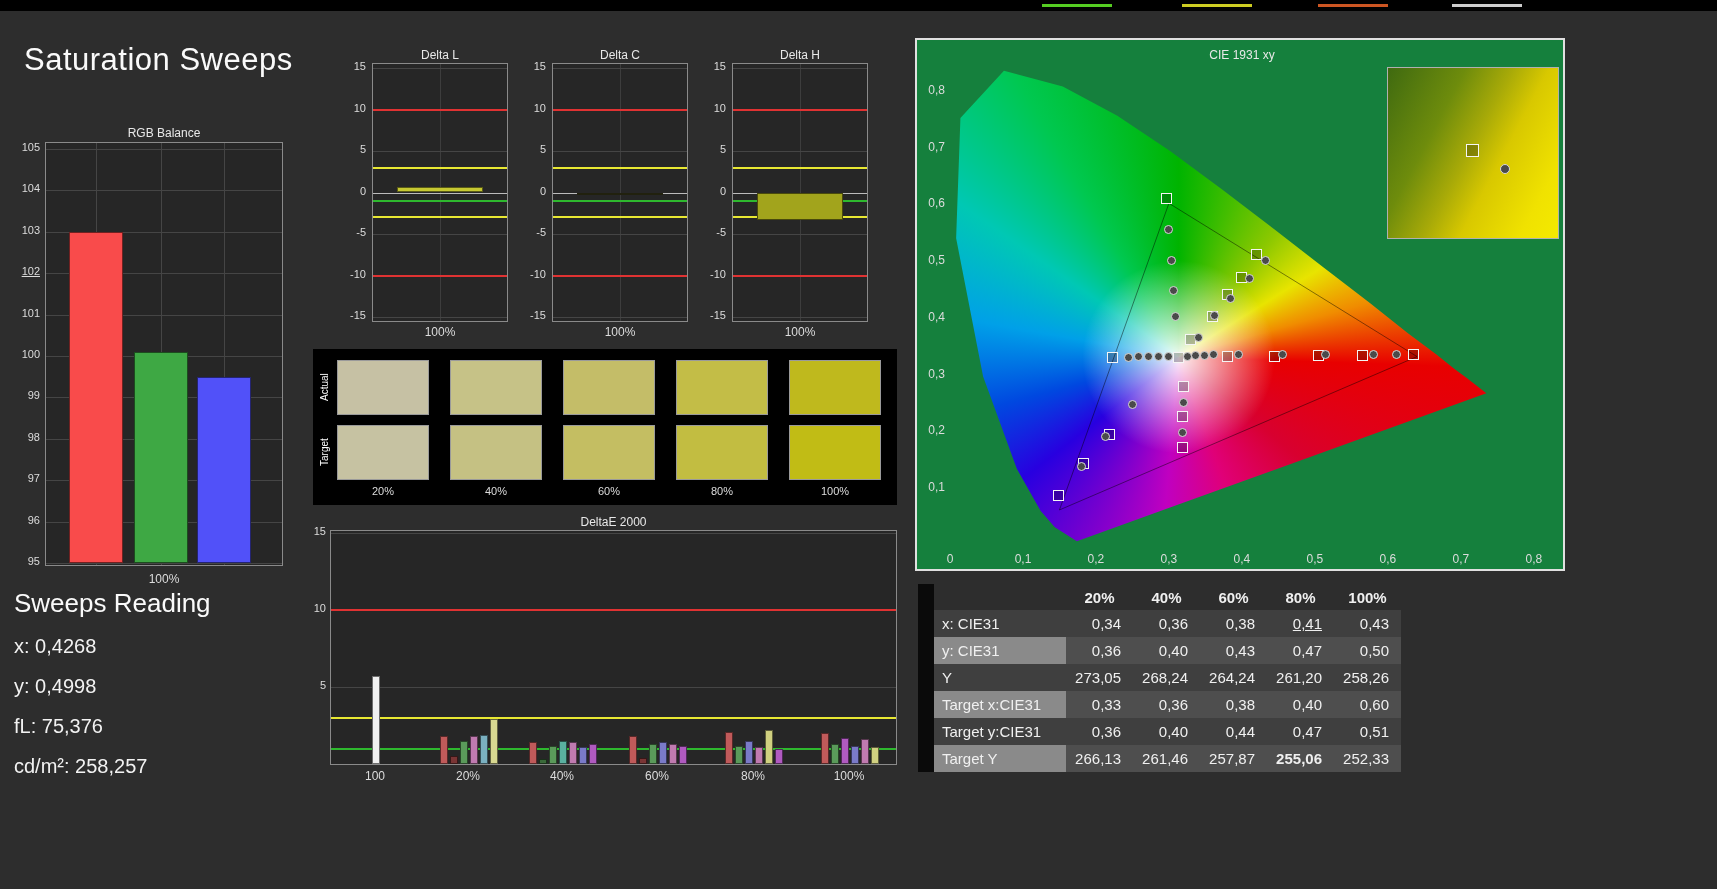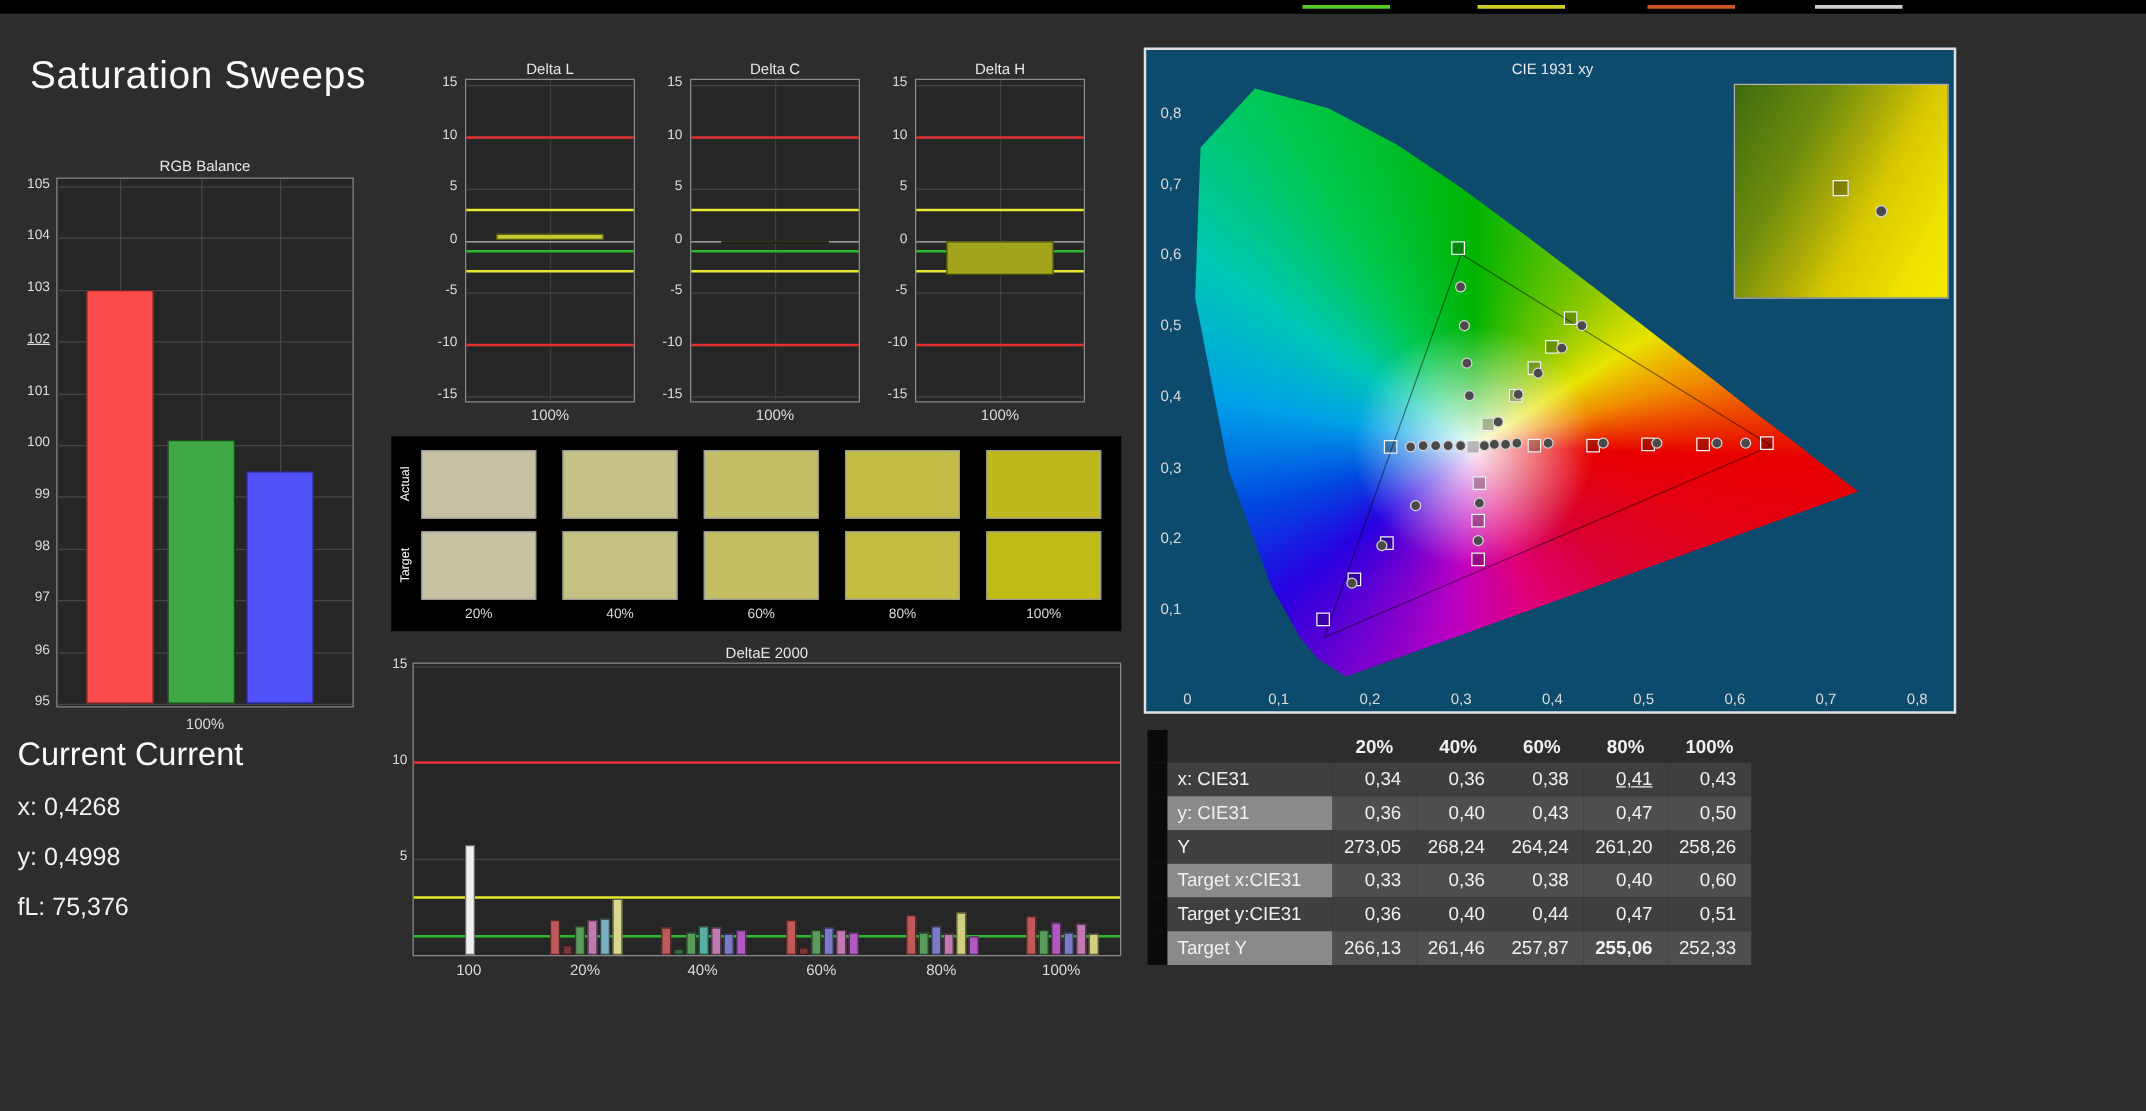--- a/index.html
+++ b/index.html
@@ -16,21 +16,21 @@
   .refline{position:absolute;left:0;width:100%;height:2px}
   .ytick{position:absolute;font-size:11px;color:#dcdcdc;text-align:right;white-space:nowrap}
   .xtick{position:absolute;font-size:12px;color:#dcdcdc;text-align:center;white-space:nowrap}
   .bar{position:absolute;border:1px solid rgba(0,0,0,.55)}
   #rgb-chart{left:10px;top:126px;width:280px;height:470px}
   #delta-l-chart{left:338px;top:48px;width:176px;height:300px}
   #delta-c-chart{left:518px;top:48px;width:176px;height:300px}
   #delta-h-chart{left:698px;top:48px;width:176px;height:300px}
   #swatch-panel{left:313px;top:349px;width:584px;height:156px;background:#000}
   #deltae-chart{left:300px;top:515px;width:600px;height:280px}
-  #cie-chart{left:915px;top:38px;width:650px;height:533px;background:#0c4a6e;border:2px solid #e0e0e0}
+  #cie-chart{left:915px;top:38px;width:650px;height:533px;background:#15803d;border:2px solid #e0e0e0}
   #reading{left:14px;top:588px;width:290px}
   #reading-title{font-size:26px;color:#fafafa;margin-bottom:16px}
   .reading-line{font-size:20px;color:#f2f2f2;margin-bottom:17px}
   #table{left:918px;top:584px;width:484px;font-size:15px}
   .trow{display:flex}
   .tcell{overflow:hidden;white-space:nowrap;display:flex;align-items:center}
   .swatch{position:absolute;border:1px solid #9a9a9a}
   .rot{position:absolute;color:#fff;font-size:10px;writing-mode:vertical-rl;transform:rotate(180deg);
        display:flex;align-items:center;justify-content:center}
   .locus{position:absolute;
@@ -315,24 +315,25 @@
       <div class="ci" style="left: 210.94px; top: 360.375px;"></div>
       <div class="ci" style="left: 183.939px; top: 391.607px;"></div>
       <div class="ci" style="left: 159.857px; top: 421.704px;"></div>
       <div class="inset" style="left: 470px; top: 27px; width: 172px; height: 172px;">
         <div class="sq" style="left: 78px; top: 76px; width: 13px; height: 13px;"></div>
         <div class="ci" style="left: 112px; top: 96px; width: 10px; height: 10px;"></div>
       </div>
     </div>
 
   <div id="reading" class="abs">
-    <div id="reading-title">Current Current</div>
+    <div id="reading-title">Sweeps Reading</div>
     <div class="reading-line">x: 0,4268</div>
     <div class="reading-line">y: 0,4998</div>
     <div class="reading-line">fL: 75,376</div>
+    <div class="reading-line">cd/m²: 258,257</div>
   </div>
 
   <div id="table" class="abs">
       <div class="trow" style="height: 26px;">
         <div class="tcell" style="width: 16px; background: rgb(10, 10, 10);"></div>
         <div class="tcell" style="width: 132px;"></div>
         <div class="tcell" style="width: 67px; font-weight: bold; justify-content: center;">20%</div>
         <div class="tcell" style="width: 67px; font-weight: bold; justify-content: center;">40%</div>
         <div class="tcell" style="width: 67px; font-weight: bold; justify-content: center;">60%</div>
         <div class="tcell" style="width: 67px; font-weight: bold; justify-content: center;">80%</div>

